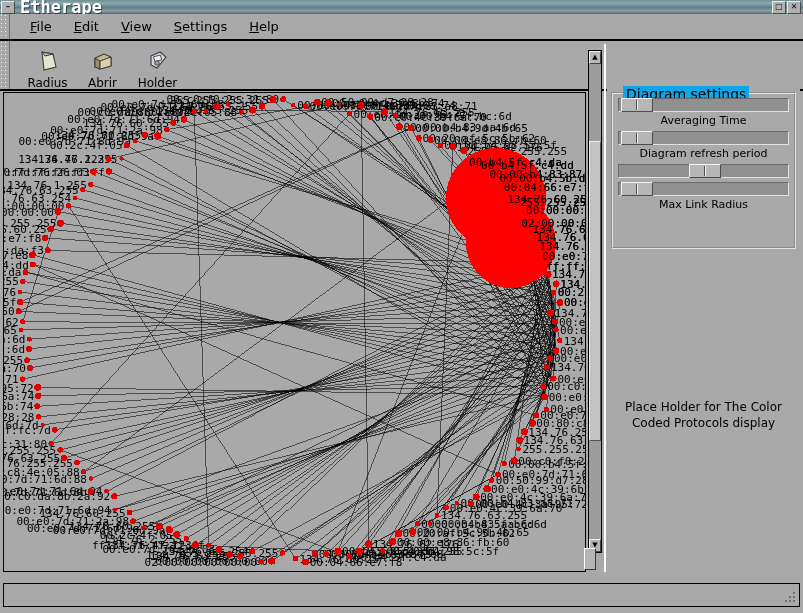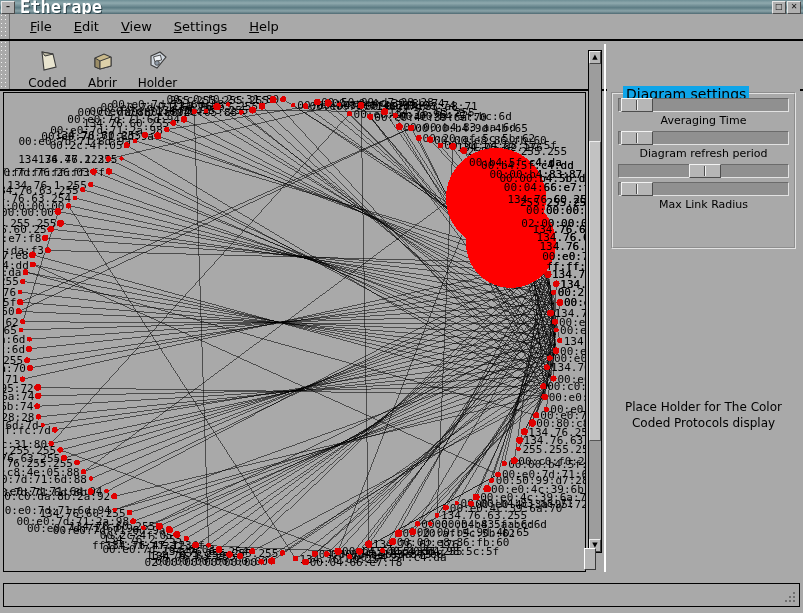--- a/index.html
+++ b/index.html
@@ -191,21 +191,21 @@
     <div class="grip"></div>
     <div class="toolbar">
 
       <div class="tool-btn">
         <div class="tool-ico">
           <svg width="26" height="26" viewBox="0 0 26 26">
             <polygon points="7,4 18,6 21,19 9,22" fill="#e8e4cf" stroke="#3a3a3a" stroke-width="1.1"></polygon>
             <polygon points="7,4 10,8 18,6" fill="#bfbba6" stroke="#3a3a3a" stroke-width="1"></polygon>
           </svg>
         </div>
-        <div class="tool-lab">Coded</div>
+        <div class="tool-lab">Radius</div>
       </div>
 
       <div class="tool-btn">
         <div class="tool-ico">
           <svg width="26" height="26" viewBox="0 0 26 26">
             <polygon points="5,10 14,6 21,9 21,18 10,21 5,19" fill="#c8b88a" stroke="#3a3a3a" stroke-width="1.1"></polygon>
             <polygon points="5,10 10,13 10,21 5,19" fill="#9b8d66" stroke="#3a3a3a" stroke-width="1"></polygon>
             <polygon points="10,13 21,9 21,18 10,21" fill="#ddd0a8" stroke="#3a3a3a" stroke-width="1"></polygon>
           </svg>
         </div>

